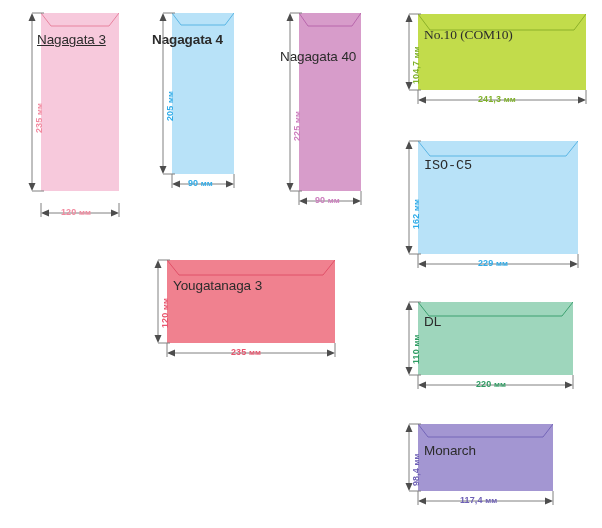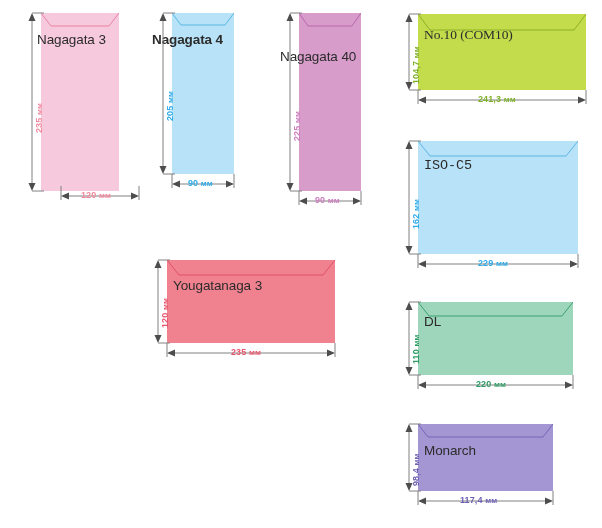--- a/index.html
+++ b/index.html
@@ -81,34 +81,34 @@
 
   <div class="env-group" style="left:0px; top:0px;">
     <div class="envelope" style="left:41px; top:13px; width:78px; height:178px;">
       <div class="env-body">
         <svg viewBox="0 0 78 178" preserveAspectRatio="none">
           <rect x="0" y="0" width="78" height="178" fill="#f7c9dc"></rect>
           <path d="M0,0 L10,13 L68,13 L78,0" fill="none" stroke="#e8839f" stroke-width="1" vector-effect="non-scaling-stroke"></path>
         </svg>
       </div>
     </div>
-    <div class="env-label" style="left:37px; top:33px;">Nagagata 3</div>
+    <div class="env-label" style="left:37px; top:33px;text-decoration:underline;">Nagagata 3</div>
 
     <div class="dim" style="left:24px; top:13px;">
       <svg width="20" height="178">
         <line x1="8" y1="4" x2="8" y2="174" stroke="#808080" stroke-width="1"></line>
         <path d="M8,0 L4.5,8 L11.5,8 Z" fill="#4d4d4d"></path>
         <path d="M8,178 L4.5,170 L11.5,170 Z" fill="#4d4d4d"></path>
         <line x1="8" y1="178" x2="20" y2="178" stroke="#808080" stroke-width="1"></line>
         <line x1="8" y1="0" x2="20" y2="0" stroke="#808080" stroke-width="1"></line>
       </svg>
       <div class="dim-text vert" style="left:10px; top:120px; color:#f2899f;"><span>235</span> <span class="unit">мм</span></div>
     </div>
 
-    <div class="dim" style="left:41px; top:186px;margin-left:20px;">
+    <div class="dim" style="left:41px; top:203px;">
       <svg width="78" height="20">
         <line x1="3" y1="10" x2="75" y2="10" stroke="#808080" stroke-width="1"></line>
         <path d="M0,10 L8,6.5 L8,13.5 Z" fill="#4d4d4d"></path>
         <path d="M78,10 L70,6.5 L70,13.5 Z" fill="#4d4d4d"></path>
         <line x1="0" y1="0" x2="0" y2="14" stroke="#808080" stroke-width="1"></line>
         <line x1="78" y1="0" x2="78" y2="14" stroke="#808080" stroke-width="1"></line>
       </svg>
       <div class="dim-text" style="left:20px; top:4px; color:#f2899f;"><span>120</span> <span class="unit">мм</span></div>
     </div>
   </div>

